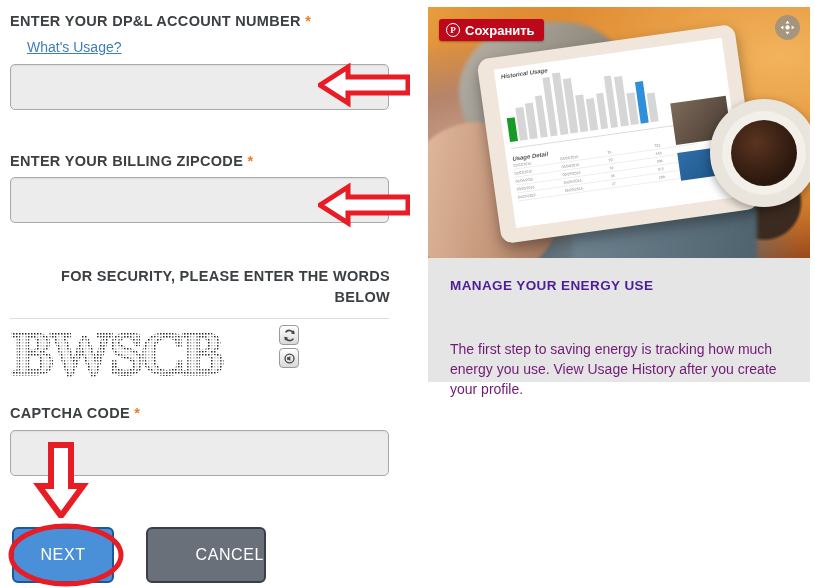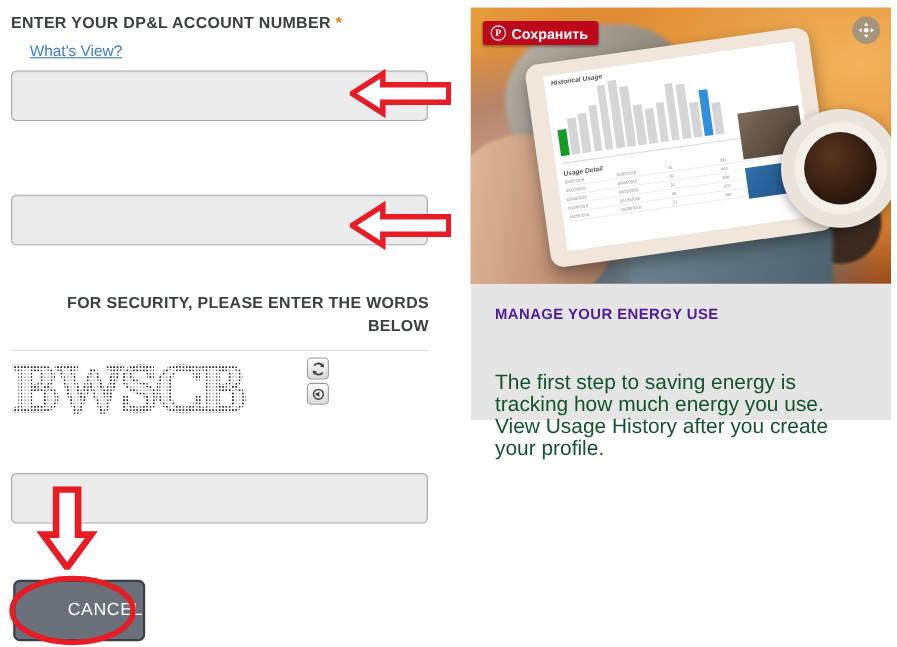--- a/index.html
+++ b/index.html
@@ -289,23 +289,23 @@
   }
   #promo-title {
     font-size: 13.5px;
     font-weight: bold;
     color: #4c1d95;
     letter-spacing: 0.4px;
     text-transform: uppercase;
     margin-bottom: 14px;
   }
   #promo-body {
-    font-size: 19px;
+    font-size: 14px;
     line-height: 20px;
-    color: #14532d;
+    color: #701a75;
     margin-top: 46px;
   }
 
   
   .annotation { position: absolute; pointer-events: none; }
   #arrow-account  { left: 318px; top: 62px;  }
   #arrow-zipcode  { left: 318px; top: 182px; }
   #arrow-next     { left: 32px;  top: 442px; }
   #ellipse-next   { left: 7px;   top: 523px; }
 </style>
@@ -313,25 +313,29 @@
 <body>
 
 <div id="form-column">
 
   <div id="account-label">
     <span class="field-label">ENTER YOUR DP&amp;L ACCOUNT NUMBER</span>
     <span class="field-label req-star">*</span>
   </div>
 
   <div id="whats-this-row">
-    <a class="whats-this">What's View?</a>
+    <a class="whats-this">What's Usage?</a>
   </div>
 
   <input id="account-input" class="text-input" type="text" placeholder="" style="">
 
+  <div id="zip-label">
+    <span class="field-label">ENTER YOUR BILLING ZIPCODE</span>
+    <span class="field-label req-star">*</span>
+  </div>
 
   <input id="zip-input" class="text-input" type="text" placeholder="" style="">
 
   <div id="security-label" class="field-label">FOR SECURITY, PLEASE ENTER THE WORDS BELOW</div>
   <hr id="security-divider" class="divider">
 
   <div id="captcha-row">
     <svg id="captcha-image" viewBox="0 0 265 60">
       <defs>
         <pattern id="dots" width="3" height="3" patternUnits="userSpaceOnUse">
@@ -353,24 +357,29 @@
       </button>
       <button class="captcha-btn" title="audio">
         <svg width="13" height="13" viewBox="0 0 16 16">
           <circle cx="8" cy="8" r="5.5" fill="none" stroke="#444" stroke-width="1.6"></circle>
           <path d="M5 6.6h1.8L9 4.8v6.4L6.8 9.4H5z" fill="#444"></path>
         </svg>
       </button>
     </div>
   </div>
 
+  <div id="captcha-code-label">
+    <span class="field-label">CAPTCHA CODE</span>
+    <span class="field-label req-star">*</span>
+  </div>
 
   <input id="captcha-input" class="text-input" type="text" placeholder="" style="">
 
   <div id="button-row">
+    <button id="next-button" class="btn">NEXT</button>
     <button id="cancel-button" class="btn">CANCEL</button>
   </div>
 </div>
 
 <div id="promo-panel">
 
   <div id="promo-image">
     <div id="photo-bg"></div>
     <div id="photo-knee"></div>
     <div id="photo-arm"></div>

